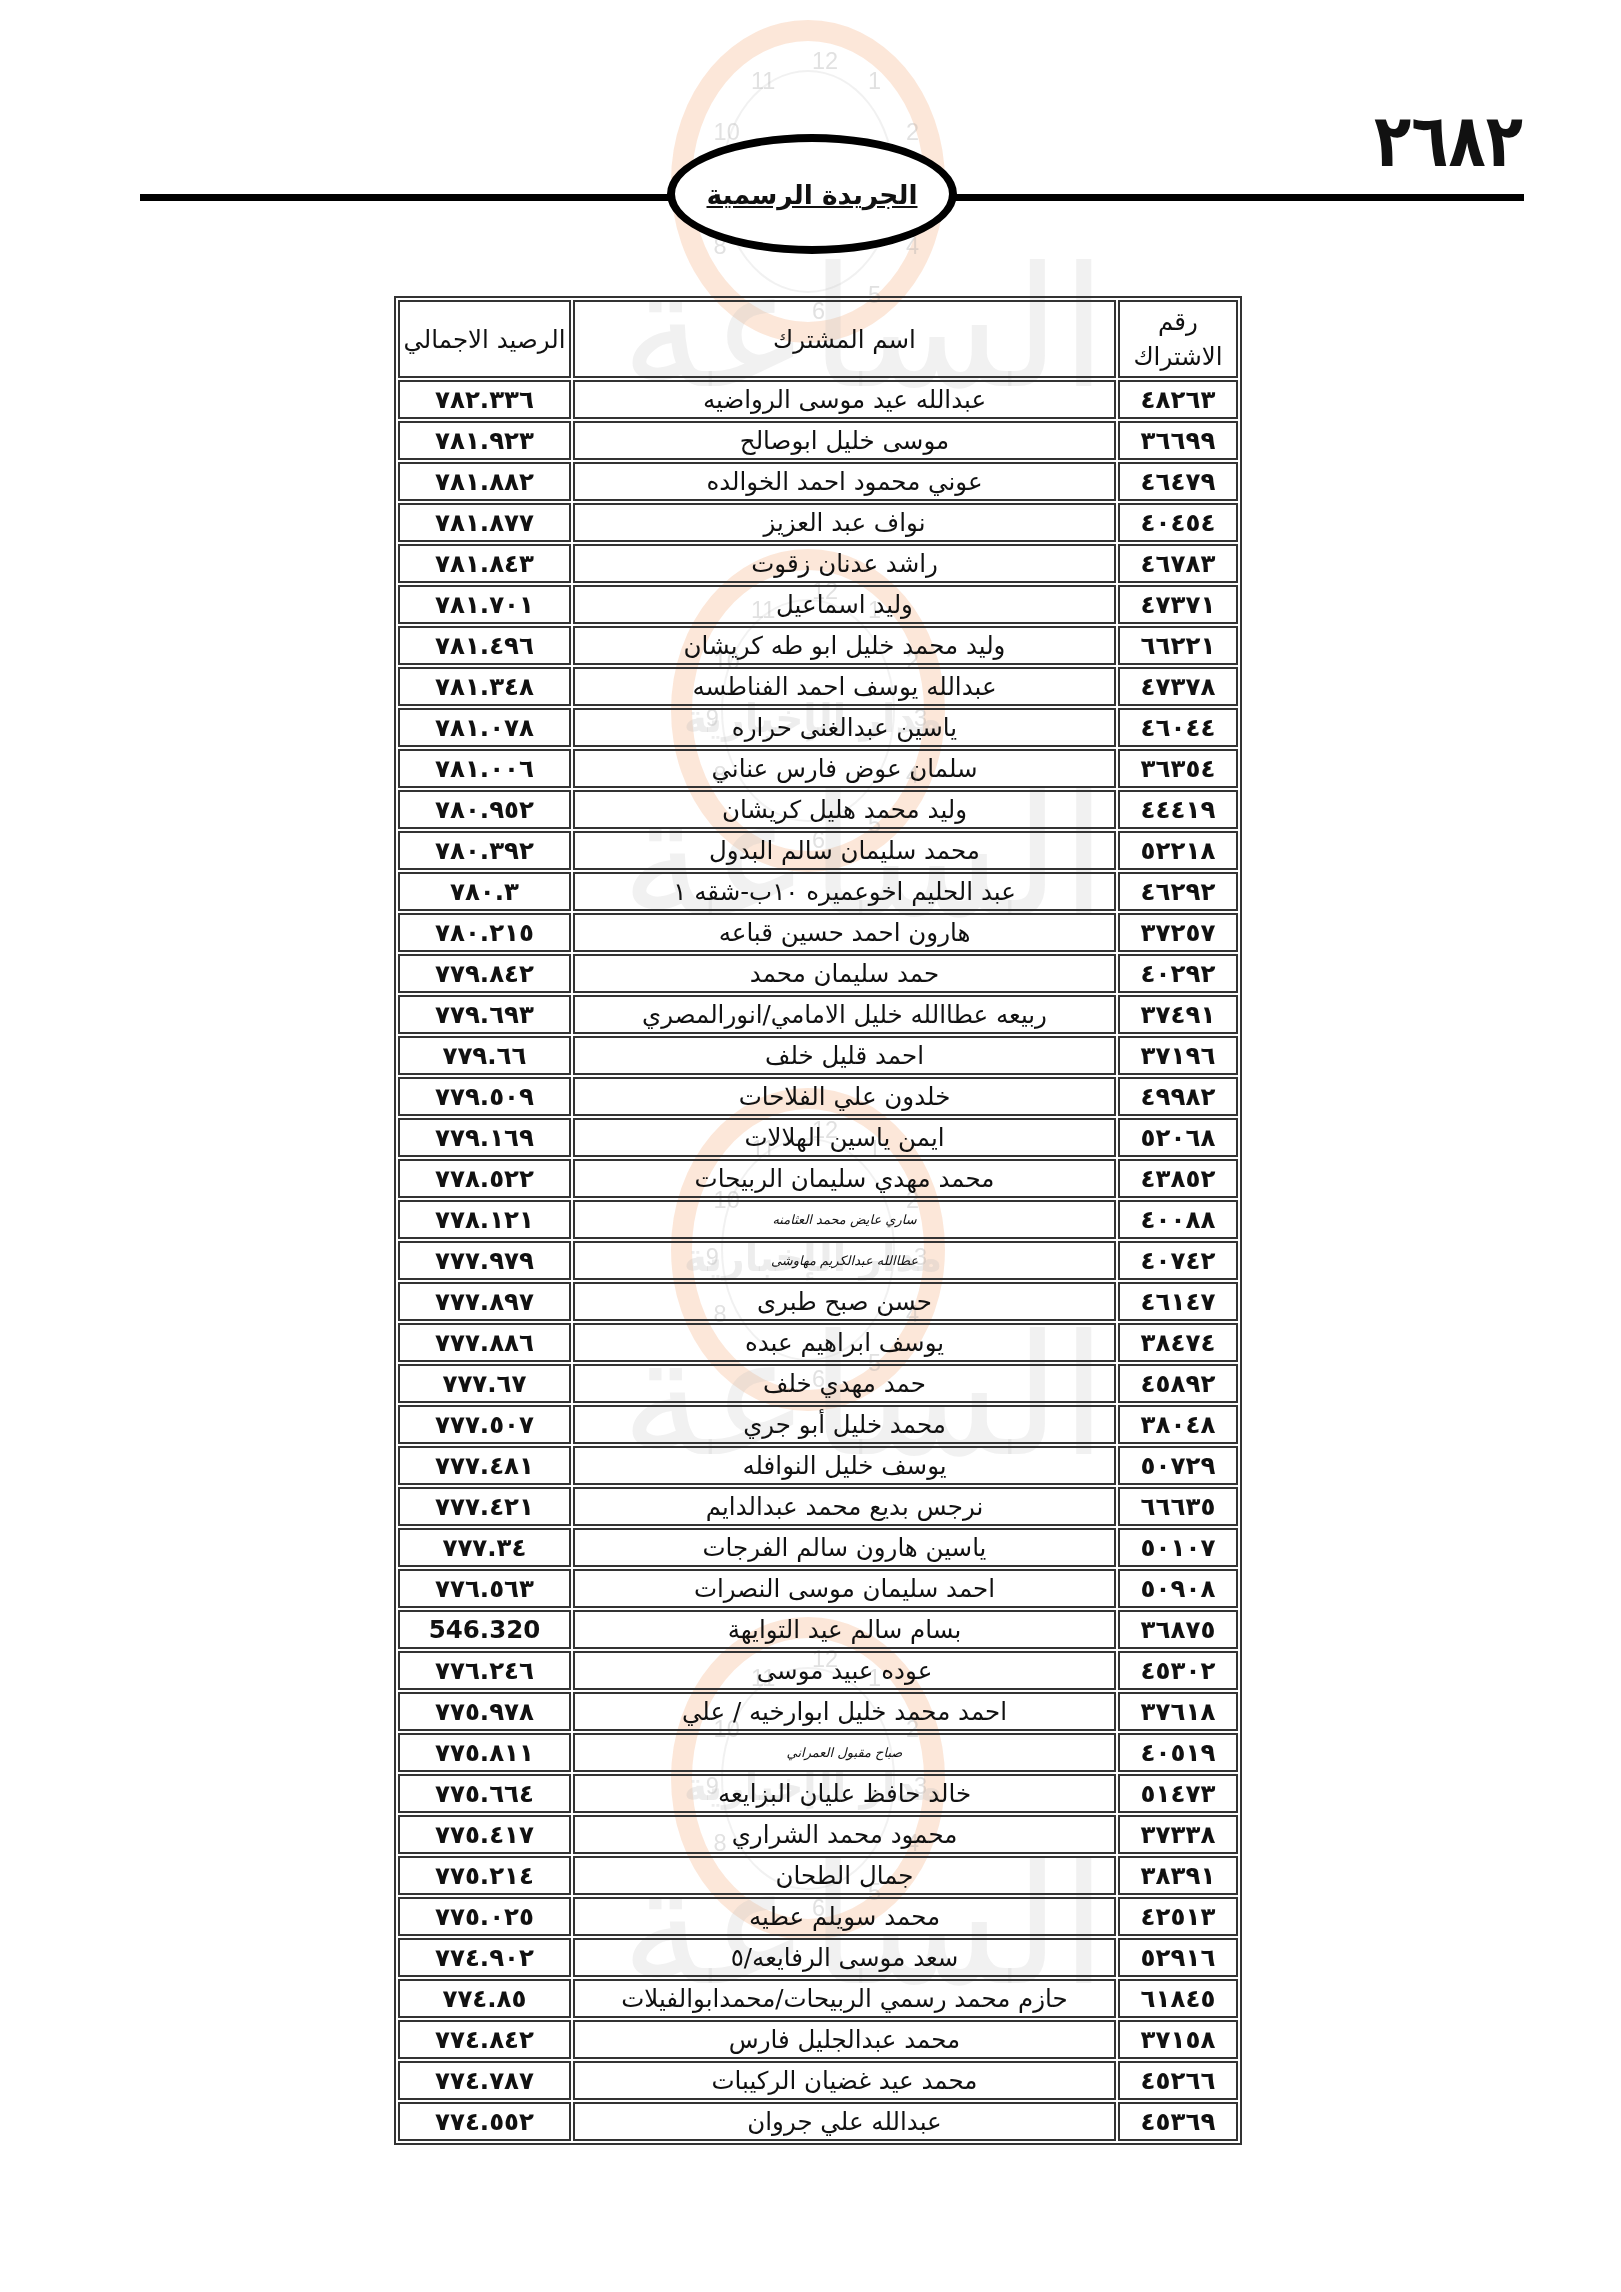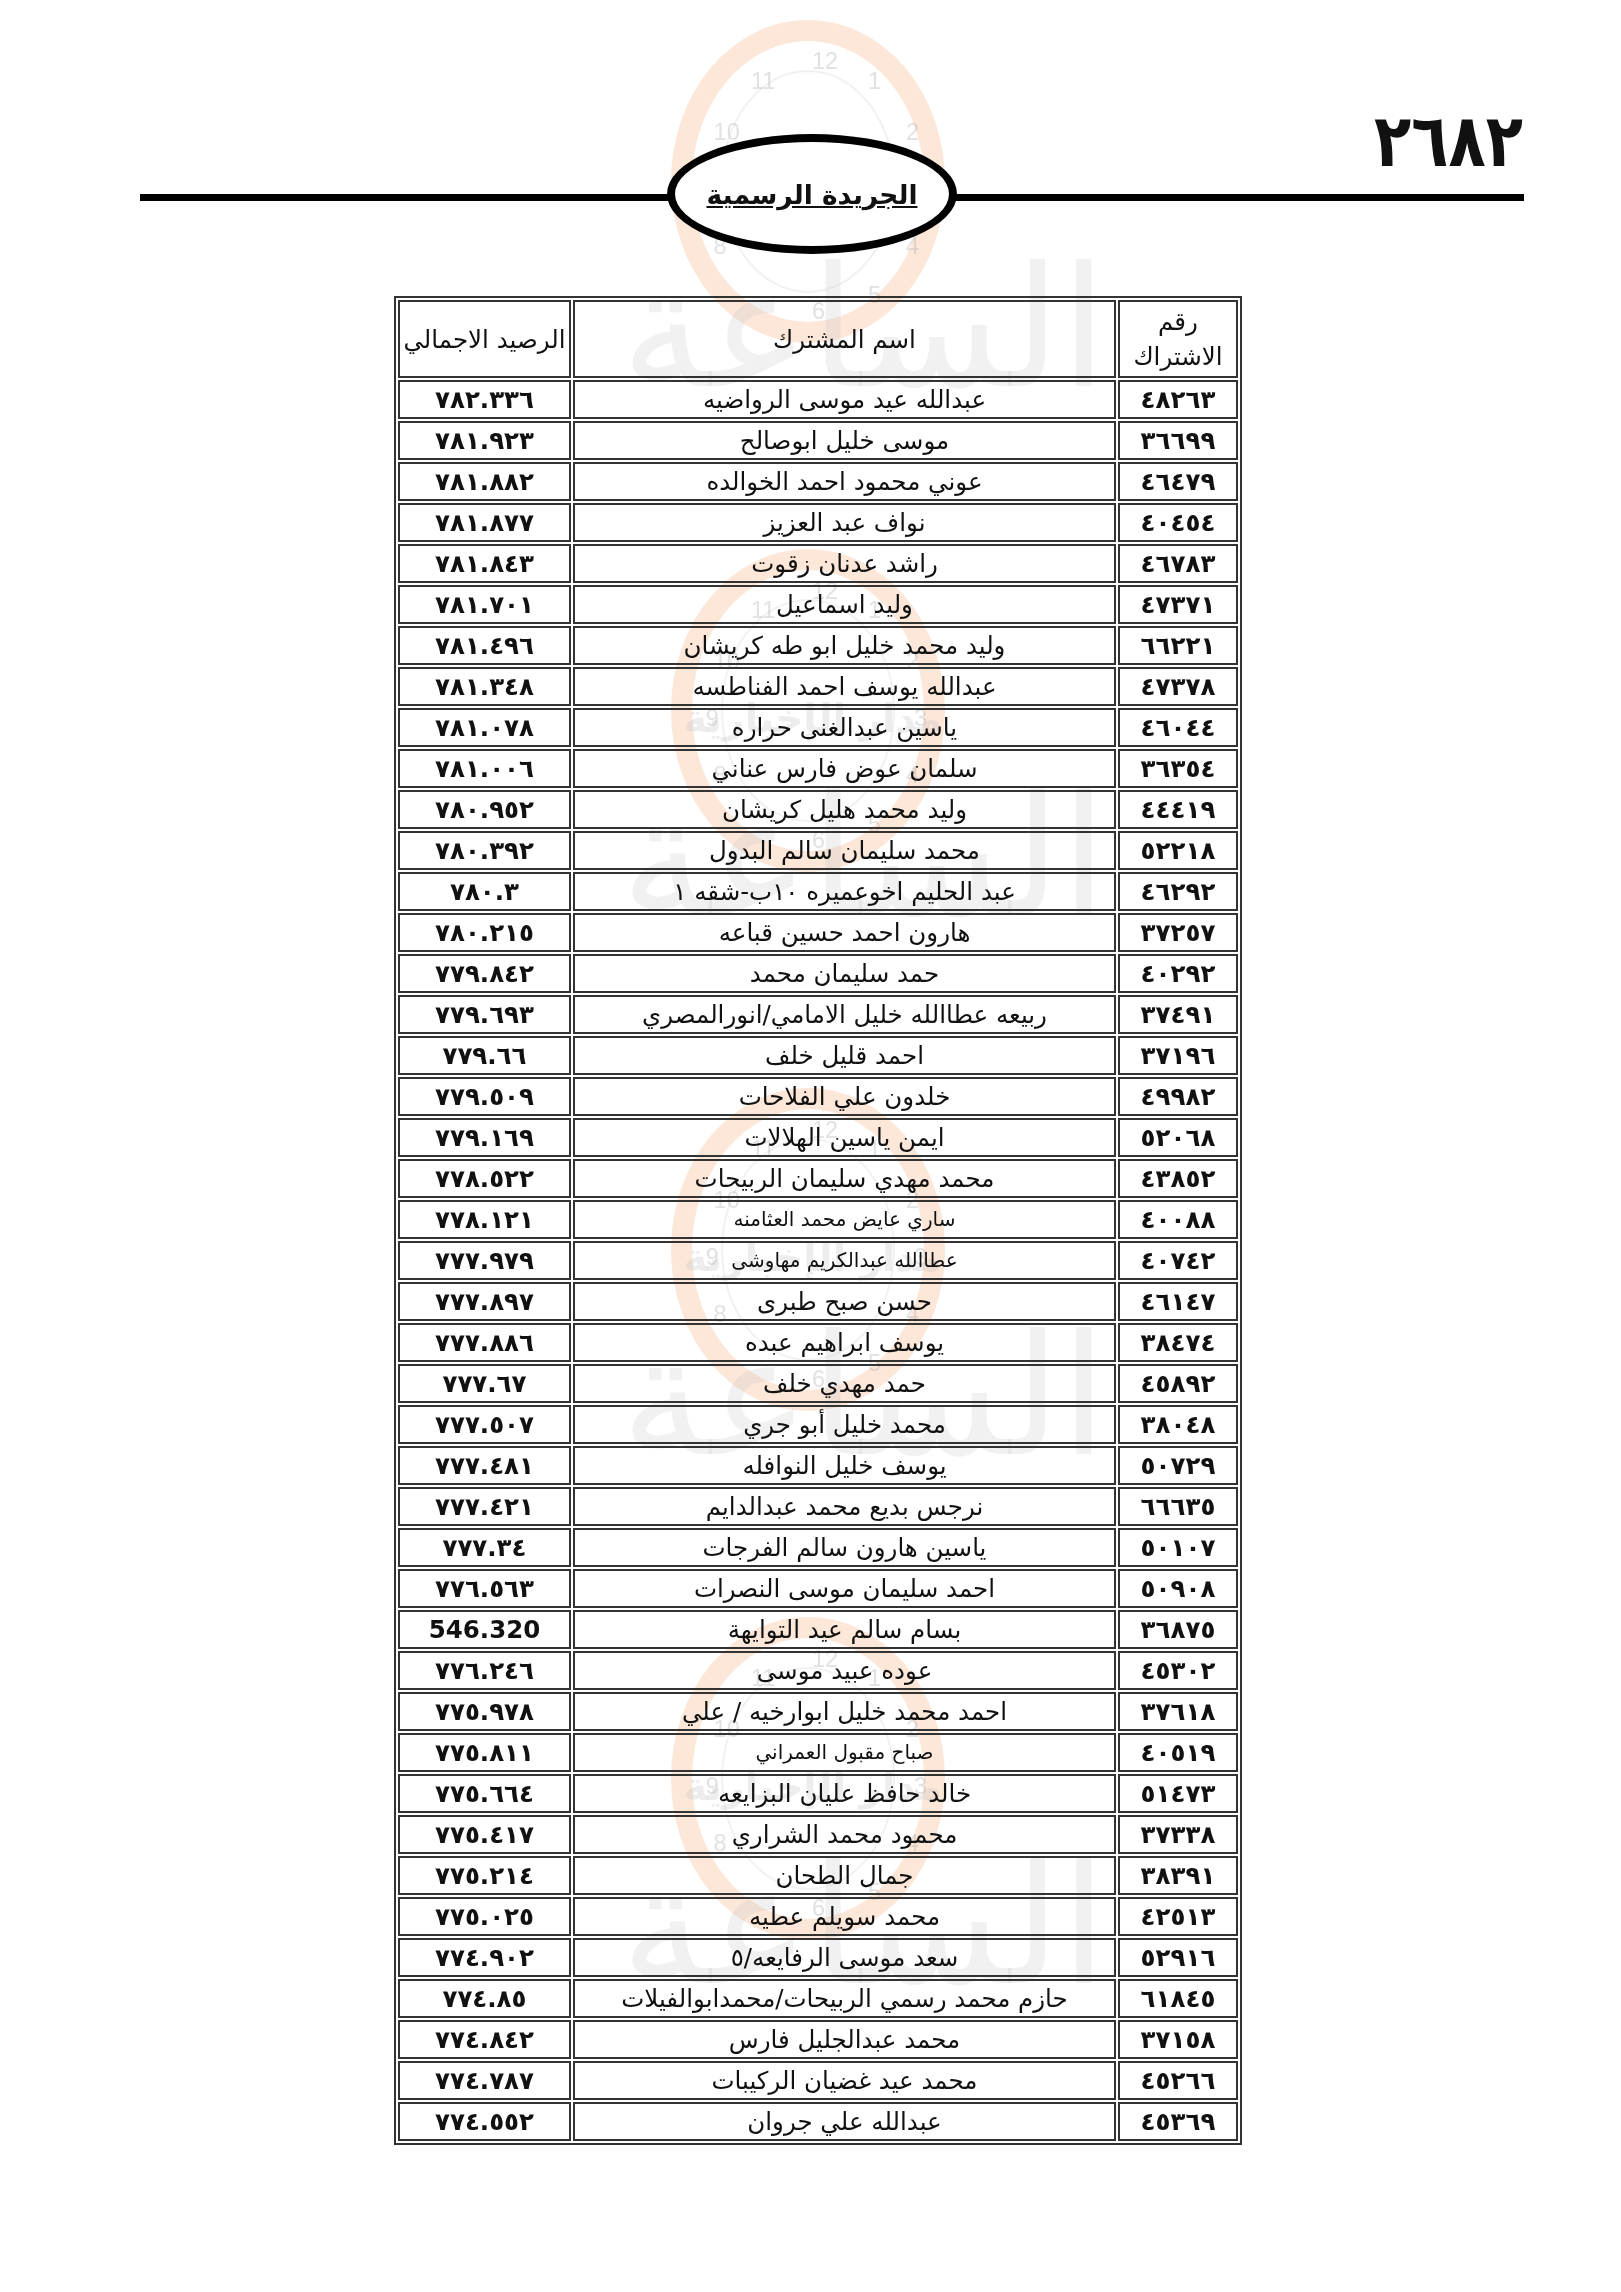--- a/index.html
+++ b/index.html
@@ -44,21 +44,21 @@
   table.subs {
     width: 845px; border-collapse: separate; border-spacing: 2px; border: 2px solid #333; direction: rtl;
     background: transparent; table-layout: fixed;
   }
   table.subs td, table.subs th {
     border: 2px solid #333; padding: 0; text-align: center; vertical-align: middle; background: transparent;
   }
   table.subs th { height: 74px; font-weight: normal; font-size: 24.5px; line-height: 35px; }
   table.subs td { height: 35px; font-size: 24.5px; line-height: 35px; font-weight: bold; }
   table.subs td.name { font-weight: normal; font-size: 24.5px; }
-  table.subs td.name.small { font-size: 20px; }
+  table.subs td.name.small { font-size: 13px; font-style: italic; }
   col.c-id { width: 120px; }
   col.c-name { width: 543px; }
   col.c-bal { width: 173px; }
   .num { direction: ltr; unicode-bidi: embed; }
 </style>
 </head>
 <body>
 
 <div class="wm" id="wm">
     <div class="wm-unit" style="top: 19.6px;">

